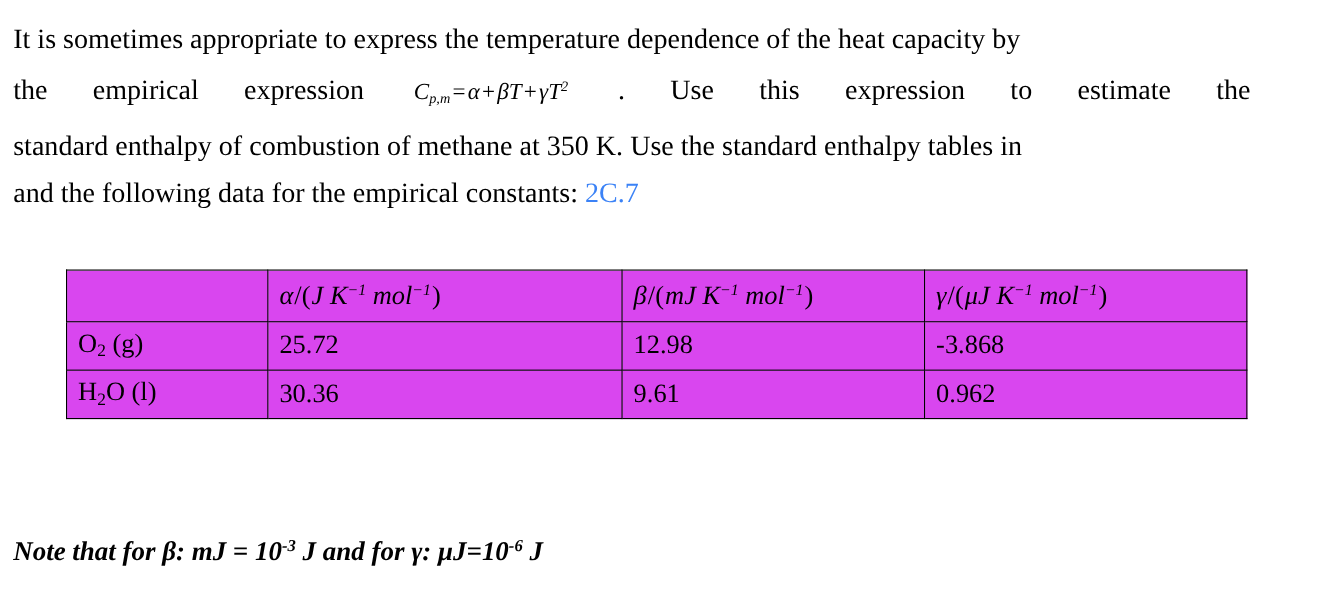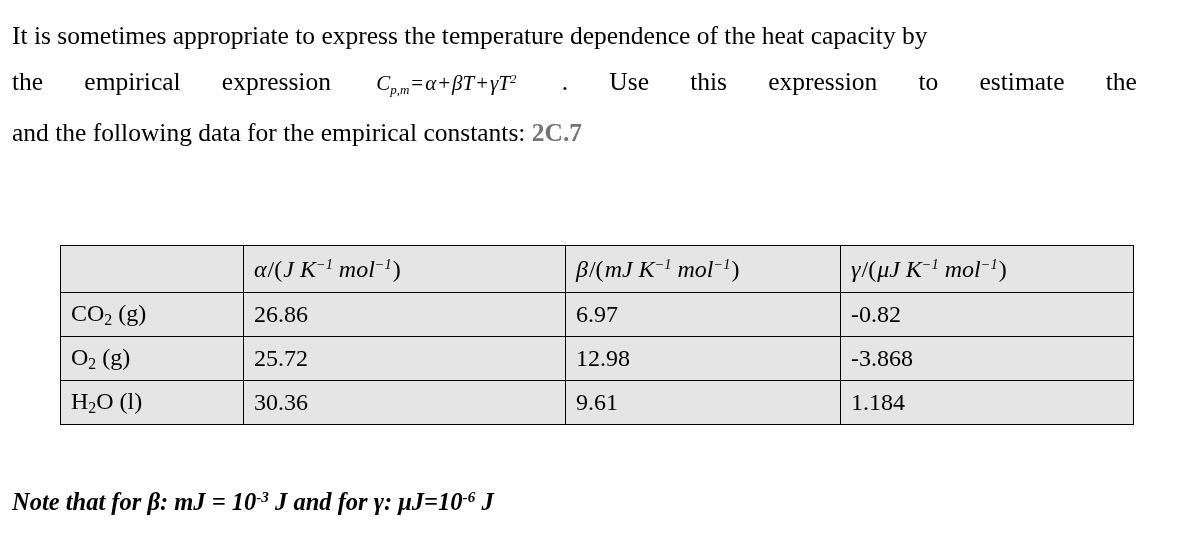--- a/index.html
+++ b/index.html
@@ -58,41 +58,41 @@
     font-style: italic;
   }
   .formula sup {
     font-size: 0.62em;
     vertical-align: 0.52em;
     font-style: italic;
   }
   .op { font-style: normal; padding: 0 2px; }
 
   .ref-red {
-    color: #737373;
-    font-weight: bold;
+    color: #3b82f6;
+    font-weight: normal;
   }
 
   
   .data-table {
     position: absolute;
     left: 60px;
     top: 245px;
     width: 1073px;
     border-collapse: collapse;
     table-layout: fixed;
   }
   .data-table td, .data-table th {
     border: 1.3px solid #000000;
     padding: 0 10px;
     font-size: 24px;
     font-weight: normal;
     text-align: left;
     vertical-align: middle;
-    background: #e5e5e5;
+    background: #d946ef;
   }
   .col-name   { width: 183px; }
   .col-alpha  { width: 322px; }
   .col-beta   { width: 275px; }
   .col-gamma  { width: 293px; }
 
   .data-table thead td {
     height: 46px;
   }
   .data-table tbody td {
@@ -146,20 +146,21 @@
       <span class="formula"><span class="up">C</span><sub>p,m</sub><span class="op">=</span><span>α</span><span class="op">+</span><span>β</span><span>T</span><span class="op">+</span><span>γ</span><span>T</span><sup>2</sup></span>
       <span>.</span>
       <span>Use</span>
       <span>this</span>
       <span>expression</span>
       <span>to</span>
       <span>estimate</span>
       <span>the</span>
     </div>
 
+    <div class="para-line">standard enthalpy of combustion of methane at 350 K. Use the standard enthalpy tables in</div>
 
 
     <div class="para-line"><span>and the following data for the empirical constants:</span><span>&nbsp;</span><span class="ref-red">2C.7</span></div>
 
   </div>
 
   <table class="data-table">
     <colgroup>
       <col class="col-name">
       <col class="col-alpha">
@@ -175,35 +176,29 @@
         <td>
           <span class="unit-head"><span>β</span><span class="slash">/(</span><span>mJ</span>&nbsp;<span>K</span><sup>−1</sup>&nbsp;<span>mol</span><sup>−1</sup><span class="slash">)</span></span>
         </td>
         <td>
           <span class="unit-head"><span>γ</span><span class="slash">/(</span><span>μJ</span>&nbsp;<span>K</span><sup>−1</sup>&nbsp;<span>mol</span><sup>−1</sup><span class="slash">)</span></span>
         </td>
       </tr>
     </thead>
     <tbody>
       <tr>
-        <td class="species"><span>CO</span><sub>2</sub><span> (g)</span></td>
-        <td>26.86</td>
-        <td>6.97</td>
-        <td>-0.82</td>
-      </tr>
-      <tr>
         <td class="species"><span>O</span><sub>2</sub><span> (g)</span></td>
         <td>25.72</td>
         <td>12.98</td>
         <td>-3.868</td>
       </tr>
       <tr>
         <td class="species"><span>H</span><sub>2</sub><span>O (l)</span></td>
         <td>30.36</td>
         <td>9.61</td>
-        <td>1.184</td>
+        <td>0.962</td>
       </tr>
     </tbody>
   </table>
 
   <div class="note"><span>Note that for β: mJ = 10</span><sup>-3</sup><span> J and for γ: μJ=10</span><sup>-6</sup><span> J</span></div>
 
 </div>
 
 </body></html>

